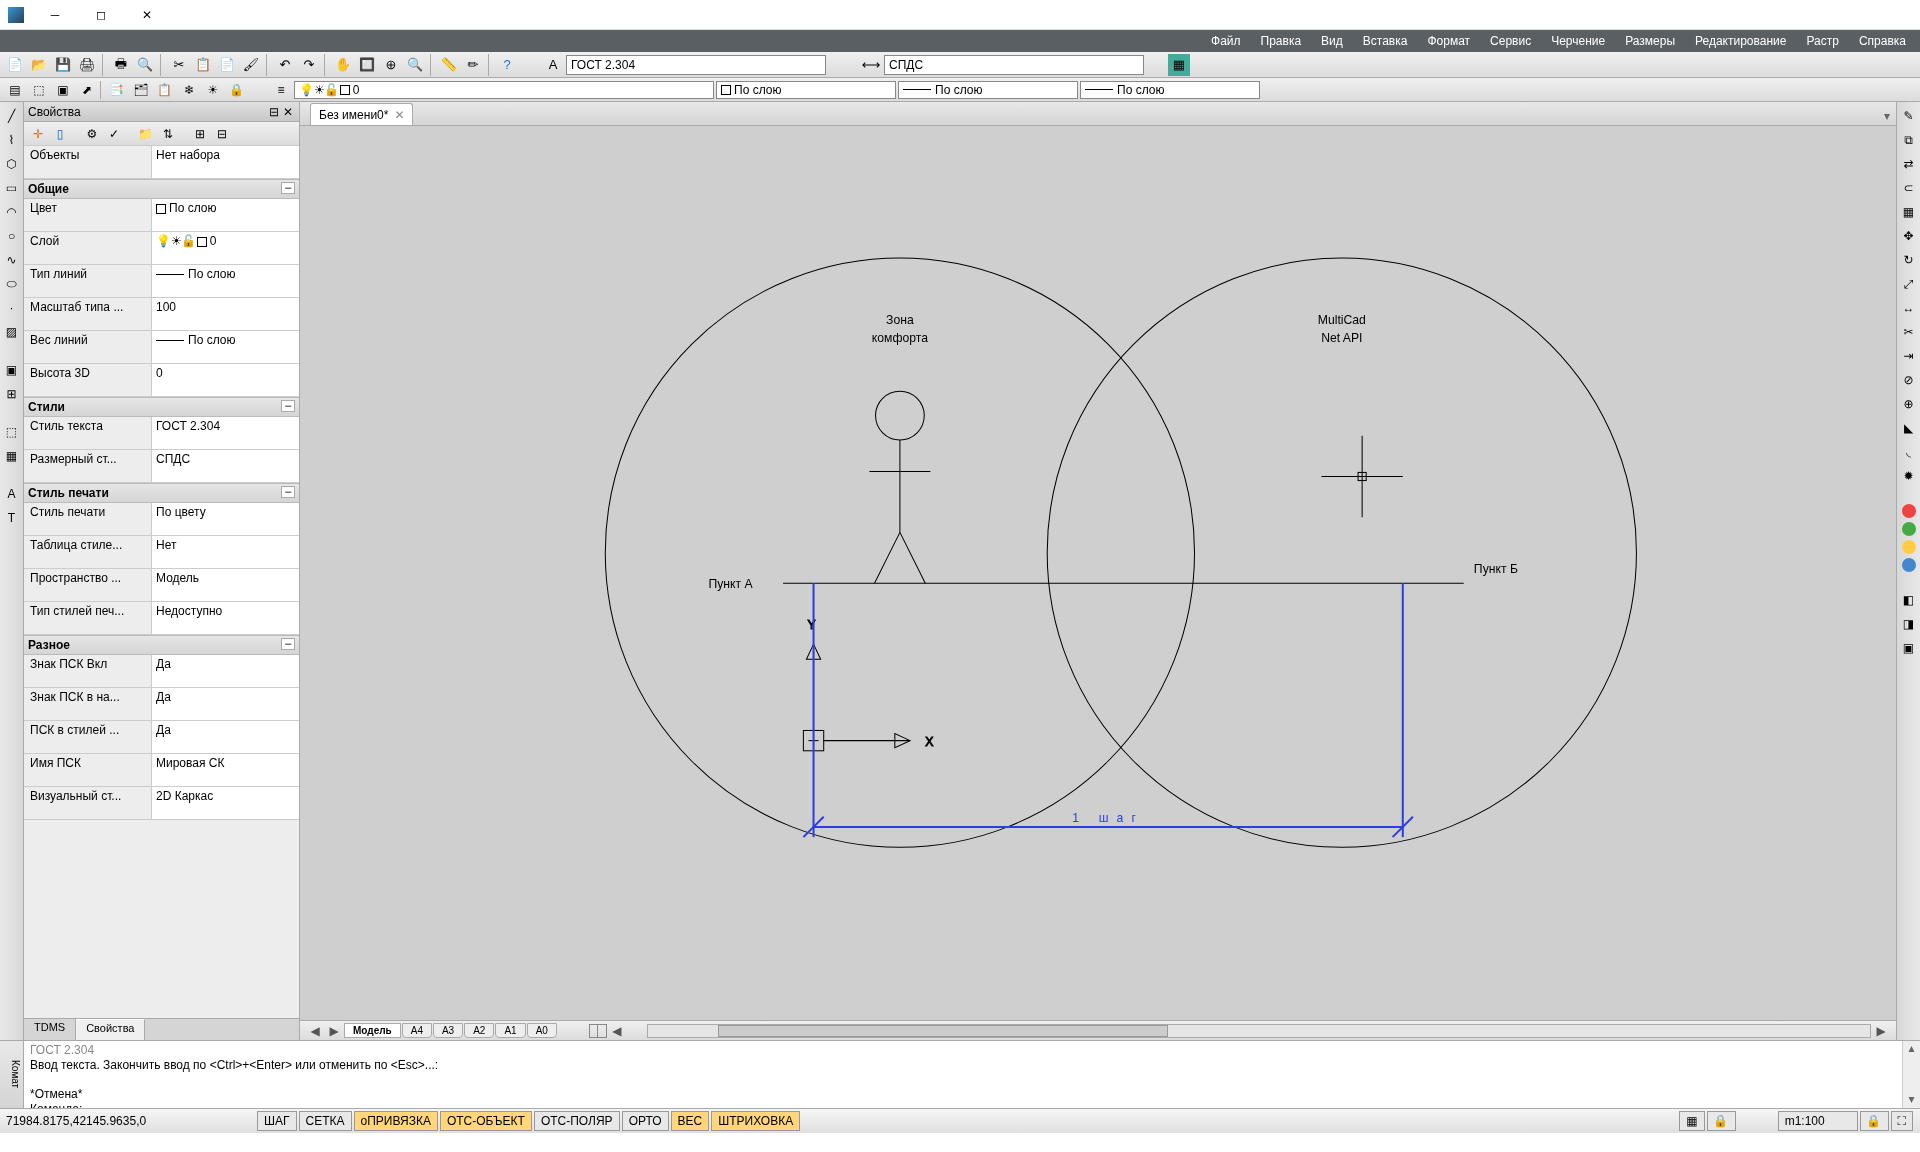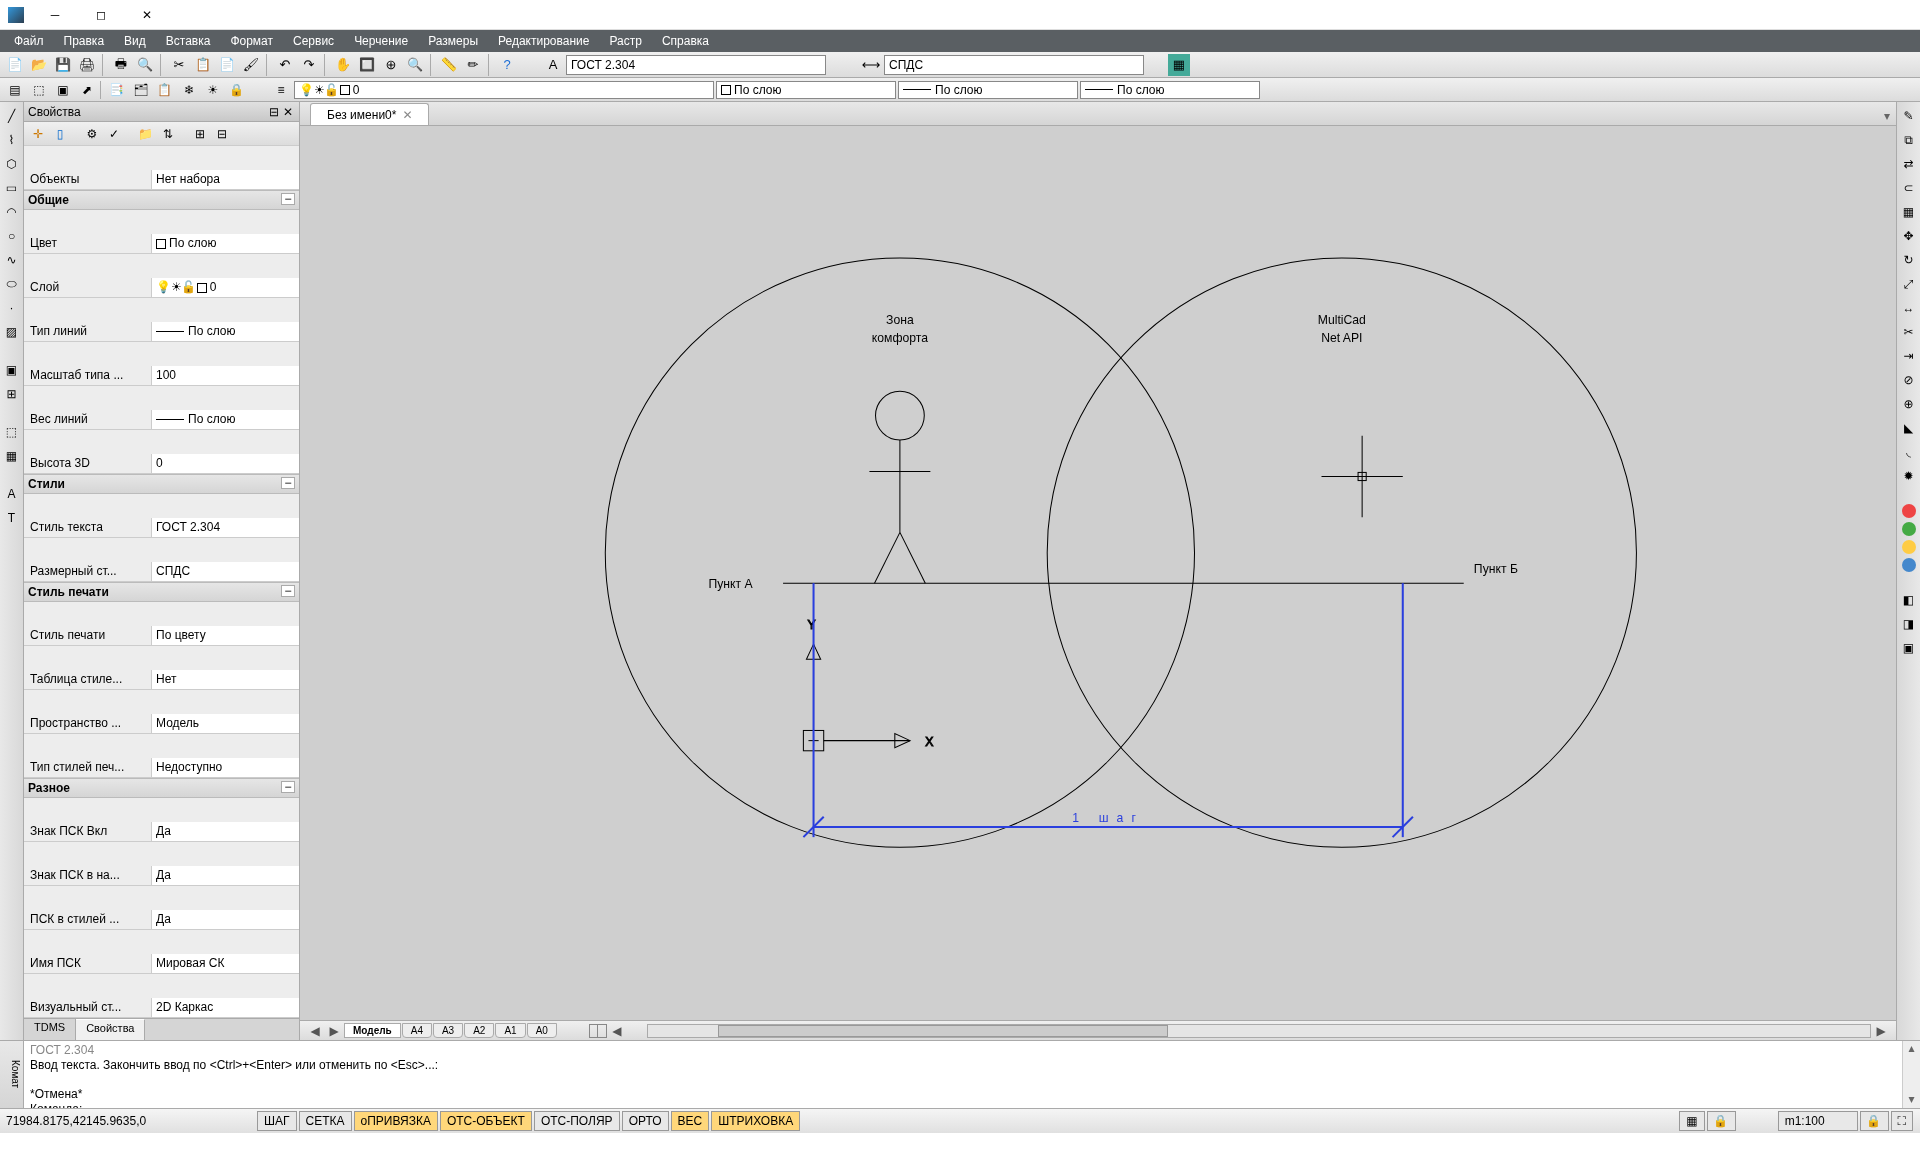--- a/index.html
+++ b/index.html
@@ -1,49 +1,49 @@
 <!DOCTYPE html>
 <html><head>
 <meta charset="utf-8">
 <style>
 * { margin:0; padding:0; box-sizing:border-box; font-family:'Segoe UI',Tahoma,sans-serif; font-size:12px; }
 body { background:#fff; width:1920px; height:1152px; overflow:hidden; position:relative;}
 .titlebar { height:30px; background:#fff; display:flex; align-items:center; padding:0 8px; border-bottom:1px solid #ddd; }
 .titlebar .logo { width:16px; height:16px; background:linear-gradient(135deg,#3498db,#2c3e50); margin-right:8px;}
 .titlebar .title { flex:1; font-size:12px; color:#000;}
 .titlebar .winbtn { width:46px; height:30px; display:flex; align-items:center; justify-content:center; color:#000;}
-.menubar { height:22px; background:#5a5f63; display:flex; align-items:center; padding:0 4px; color:#fff; font-size:12px;}
+.menubar { height:22px; background:#5a5f63; display:flex; align-items:center; padding:0 4px; color:#fff; font-size:12px;justify-content:flex-end;}
 .menubar .mitem { padding:2px 10px; cursor:pointer;}
 .toolbar1 { height:26px; background:linear-gradient(#f0f0f0,#dcdcdc); border-bottom:1px solid #aaa; display:flex; align-items:center; padding:0 4px; gap:2px;}
 .toolbar1 .tbtn { width:22px; height:22px; display:flex; align-items:center; justify-content:center; font-size:13px; border:1px solid transparent; cursor:pointer;}
 .toolbar1 .sep { width:4px; height:22px; border-left:1px solid #aaa; margin:0 2px;}
 .toolbar1 .combo { height:20px; background:#fff; border:1px solid #888; padding:1px 4px; font-size:11px; display:flex; align-items:center;}
 .toolbar2 { height:24px; background:linear-gradient(#f0f0f0,#dcdcdc); border-bottom:1px solid #aaa; display:flex; align-items:center; padding:0 4px; gap:2px;}
 .toolbar2 .tbtn { width:22px; height:20px; display:flex; align-items:center; justify-content:center; font-size:12px; cursor:pointer;}
 .toolbar2 .combo { height:18px; background:#fff; border:1px solid #888; padding:1px 4px; font-size:11px; display:flex; align-items:center;}
 .mainrow { display:flex; height:938px; position:relative;}
 .leftvbar { width:24px; background:linear-gradient(to right,#e8e8e8,#d8d8d8); border-right:1px solid #aaa; display:flex; flex-direction:column; padding-top:4px; gap:4px;}
 .leftvbar .vbtn { width:20px; height:20px; margin:0 auto; display:flex; align-items:center; justify-content:center; font-size:12px; cursor:pointer;}
 .proppanel { width:276px; background:#ededed; border-right:1px solid #aaa; display:flex; flex-direction:column;}
 .proppanel .phead { height:20px; background:linear-gradient(#e0e0e0,#c8c8c8); border-bottom:1px solid #aaa; display:flex; align-items:center; padding:0 4px; font-size:11px;}
 .proppanel .phead .sp { flex:1;}
 .proppanel .phead .x { width:14px; text-align:center; cursor:pointer;}
 .proppanel .ptoolbar { height:24px; background:linear-gradient(#f0f0f0,#dcdcdc); display:flex; align-items:center; padding:2px 4px; gap:2px; border-bottom:1px solid #ccc;}
 .proppanel .ptoolbar .pbtn { width:20px; height:20px; display:flex; align-items:center; justify-content:center; cursor:pointer;}
-.proppanel .prow { height:20px; display:flex; border-bottom:1px solid #ccc; font-size:11px;margin-top:24px;}
+.proppanel .prow { height:33px; display:flex; border-bottom:1px solid #ccc; font-size:11px;}
 .proppanel .prow .plabel { width:128px; padding:2px 6px; background:#ededed; border-right:1px solid #ccc; white-space:nowrap; overflow:hidden; text-overflow:ellipsis;}
 .proppanel .prow .pval { flex:1; padding:2px 4px; background:#fff;}
 .proppanel .pcat { height:20px; background:linear-gradient(#e6e6e6,#d5d5d5); padding:2px 4px; font-size:11px; font-weight:bold; border-bottom:1px solid #bbb; border-top:1px solid #bbb; display:flex; align-items:flex-start;}
 .proppanel .pcat .exp { margin-left:auto; color:#666; width:14px; text-align:center; border:1px solid #aaa; height:12px; line-height:10px; background:#fff;}
 .proppanel .tabs { margin-top:auto; height:22px; display:flex; background:#d5d5d5; border-top:1px solid #aaa;}
 .proppanel .tabs .tab { padding:2px 10px; background:#d5d5d5; border-right:1px solid #aaa; font-size:11px; cursor:pointer;}
 .proppanel .tabs .tab.active { background:#f0f0f0; border-top:1px solid #fff;}
 .canvaszone { flex:1; display:flex; flex-direction:column; position:relative;}
 .doctabs { height:24px; background:linear-gradient(#e8e8e8,#d5d5d5); display:flex; align-items:flex-end; padding-left:10px; border-bottom:1px solid #aaa;}
-.doctabs .dtab { height:22px; background:#fff; border:1px solid #aaa; border-bottom:none; padding:2px 16px; font-size:11px; display:flex; align-items:center; border-radius:3px 3px 0 0; margin-right:2px; gap:6px;}
+.doctabs .dtab { height:22px; background:#fff; border:1px solid #aaa; border-bottom:none; padding:2px 8px; font-size:11px; display:flex; align-items:center; border-radius:3px 3px 0 0; margin-right:2px; gap:6px;}
 .doctabs .dtab .x { color:#888; cursor:pointer;}
 .canvas { flex:1; background:#cfcfcf; position:relative; overflow:hidden;}
 .canvas svg { position:absolute; inset:0;}
 .bottomtabs { height:20px; background:linear-gradient(#f0f0f0,#dcdcdc); border-top:1px solid #aaa; display:flex; align-items:center; padding:0 6px; gap:1px; font-size:11px;}
 .bottomtabs .navbtn { width:18px; text-align:center; cursor:pointer; color:#555;}
 .bottomtabs .mtab { padding:1px 8px; background:#fff; border:1px solid #aaa; font-size:10px; cursor:pointer;}
 .bottomtabs .mtab.sheet { border-radius:0 0 4px 4px; background:#eee;}
 .bottomtabs .scroll { flex:1; margin-left:20px; height:14px; background:#e5e5e5; border:1px solid #aaa; position:relative;}
 .bottomtabs .scroll .thumb { position:absolute; left:70px; width:450px; top:0; bottom:0; background:#ccc; border:1px solid #999;}
 .rightvbar { width:24px; background:linear-gradient(to left,#e8e8e8,#d8d8d8); border-left:1px solid #aaa; display:flex; flex-direction:column; padding-top:4px; gap:4px;}

